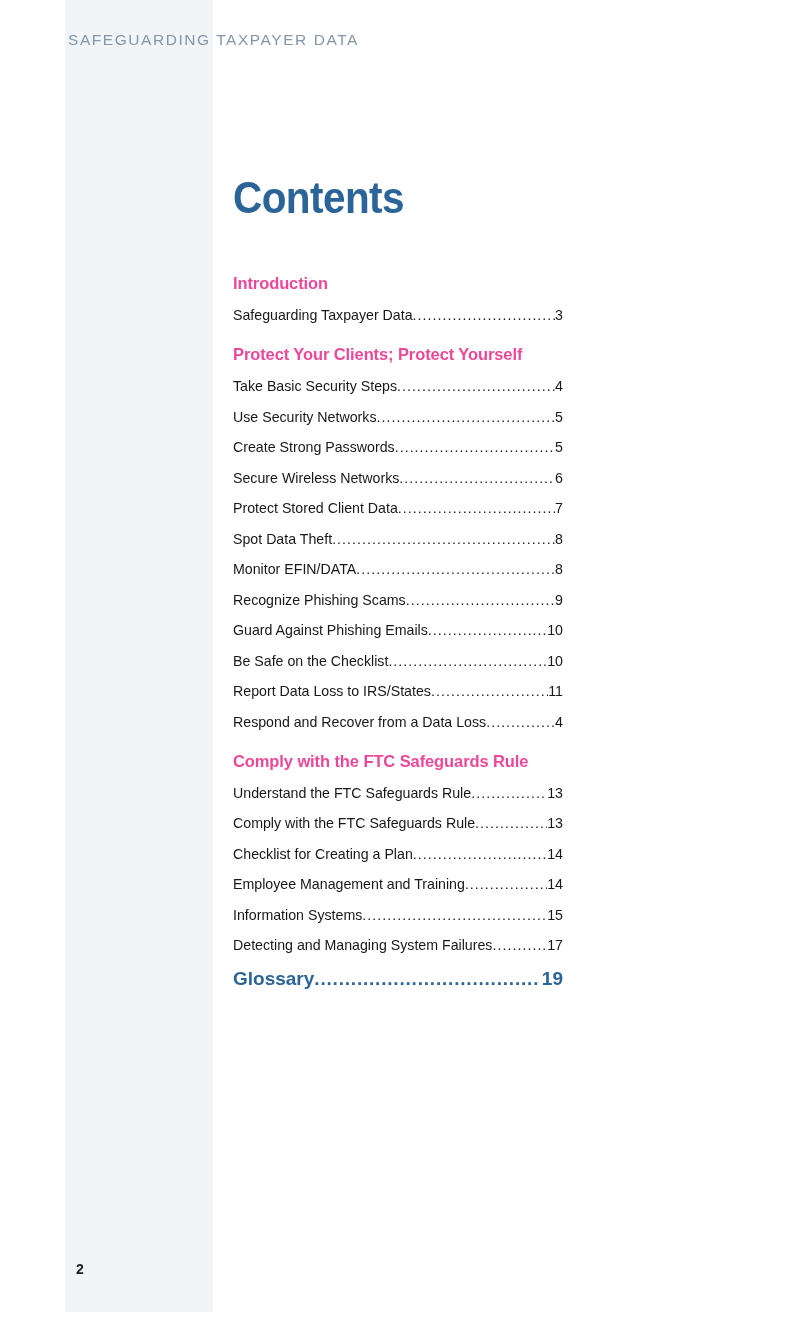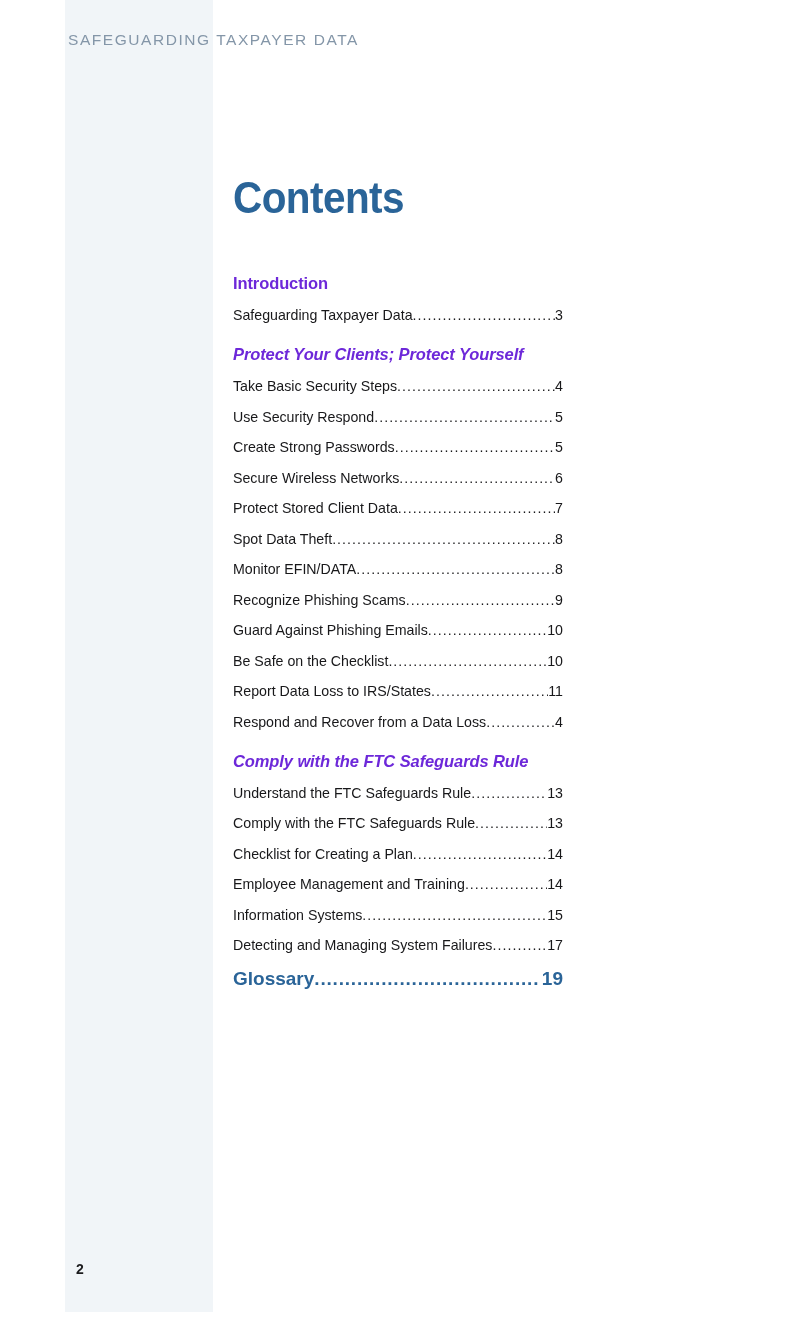--- a/index.html
+++ b/index.html
@@ -69,28 +69,27 @@
   .toc-body {
     position: absolute;
     left: 0;
     top: 274px;
     width: 330px;
   }
 
   .section-head {
     font-size: 16.5px;
     font-weight: bold;
-    color: #6d28d9;
+    color: #ec4899;
     letter-spacing: -0.1px;
     margin: 0 0 14px 0;
     white-space: nowrap;
   }
   .section-head.sp-top {
     margin-top: 22px;
-    font-style: italic;
   }
 
   .toc-entry {
     display: flex;
     align-items: baseline;
     font-size: 14.2px;
     color: #18181a;
     margin-bottom: 14.5px;
     white-space: nowrap;
   }
@@ -165,21 +164,21 @@
             <span class="leader">........................................................................................................</span>
             <span class="pageno">3</span>
           </div>
           <div class="section-head sp-top">Protect Your Clients; Protect Yourself</div>
           <div class="toc-entry">
             <span class="label">Take Basic Security Steps</span>
             <span class="leader">........................................................................................................</span>
             <span class="pageno">4</span>
           </div>
           <div class="toc-entry">
-            <span class="label">Use Security Respond</span>
+            <span class="label">Use Security Networks</span>
             <span class="leader">........................................................................................................</span>
             <span class="pageno">5</span>
           </div>
           <div class="toc-entry">
             <span class="label">Create Strong Passwords</span>
             <span class="leader">........................................................................................................</span>
             <span class="pageno">5</span>
           </div>
           <div class="toc-entry">
             <span class="label">Secure Wireless Networks</span>

